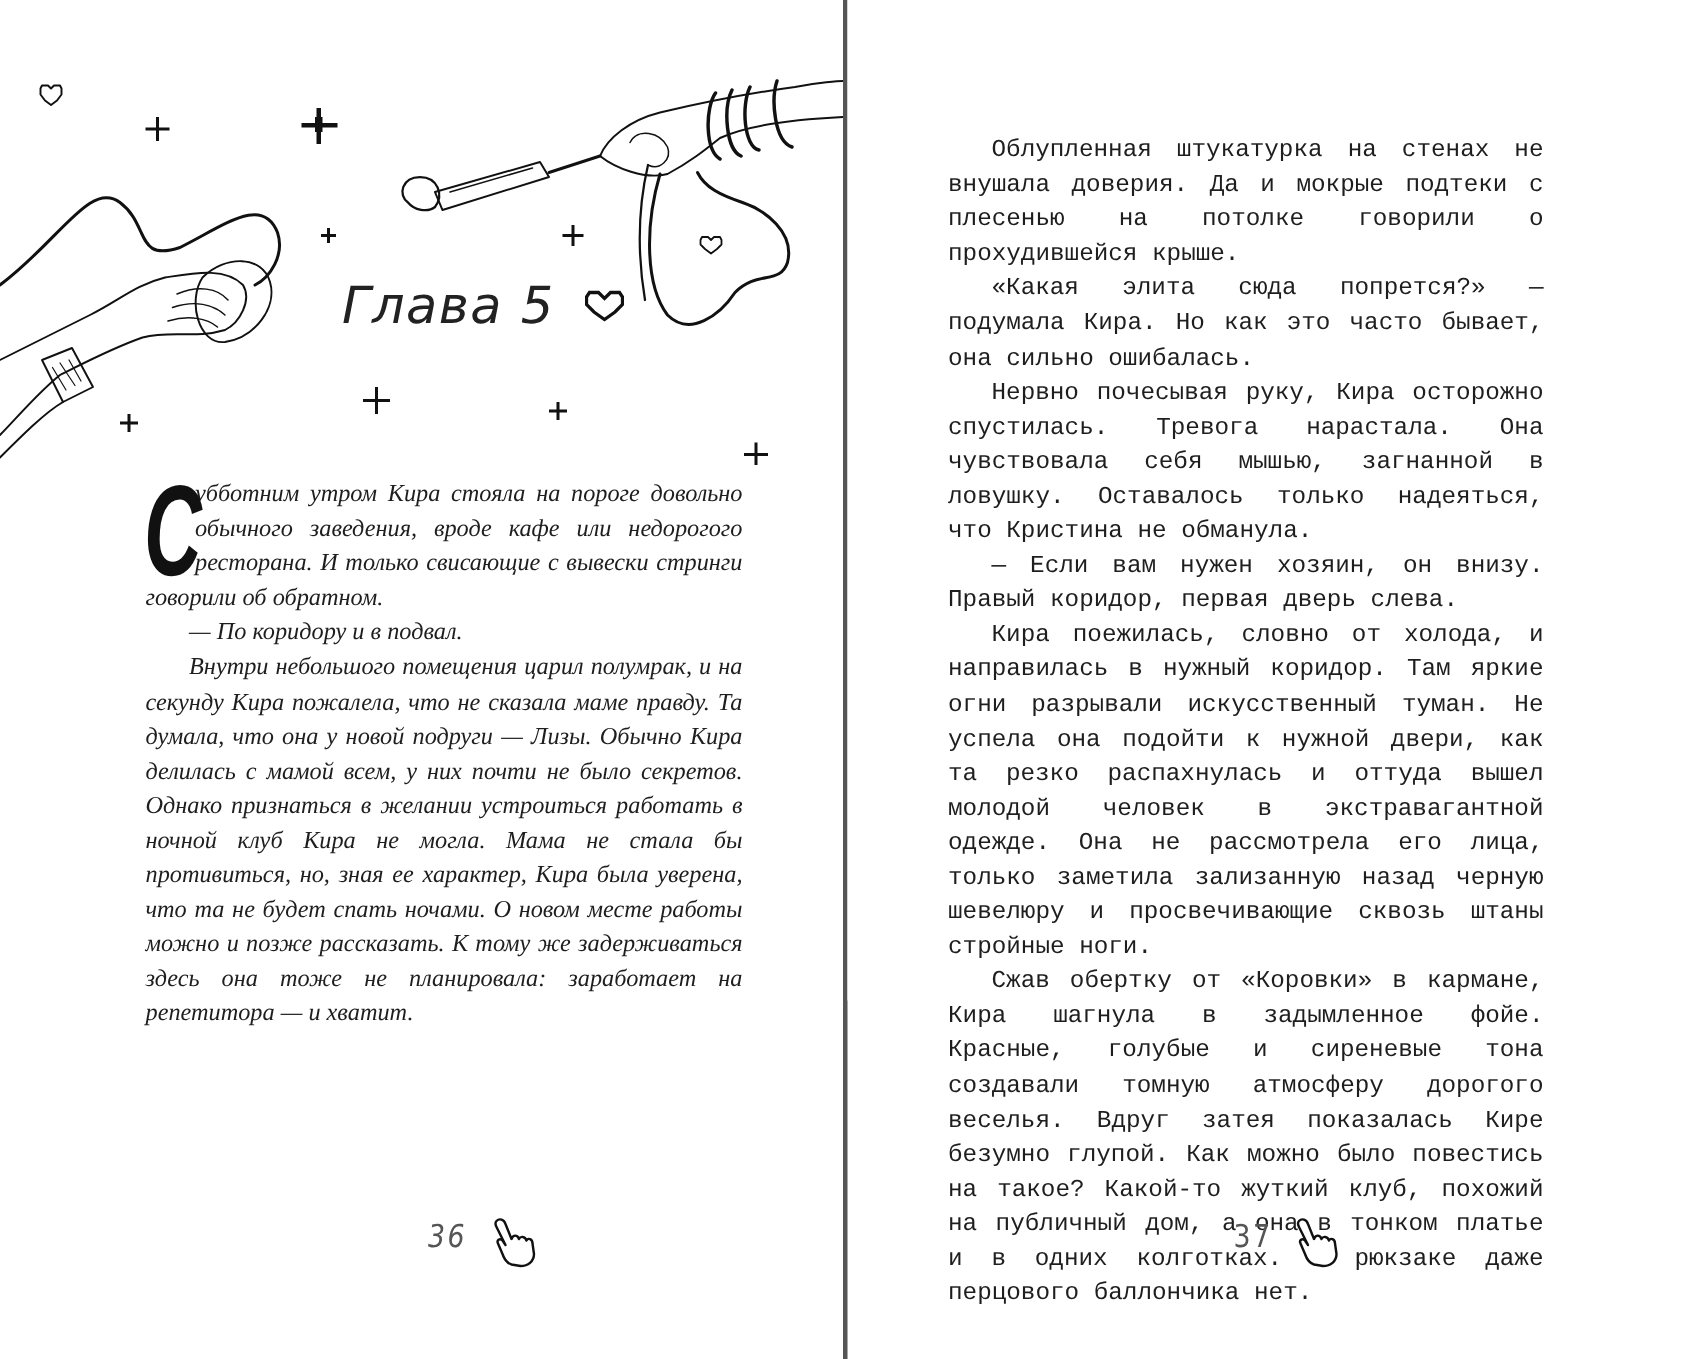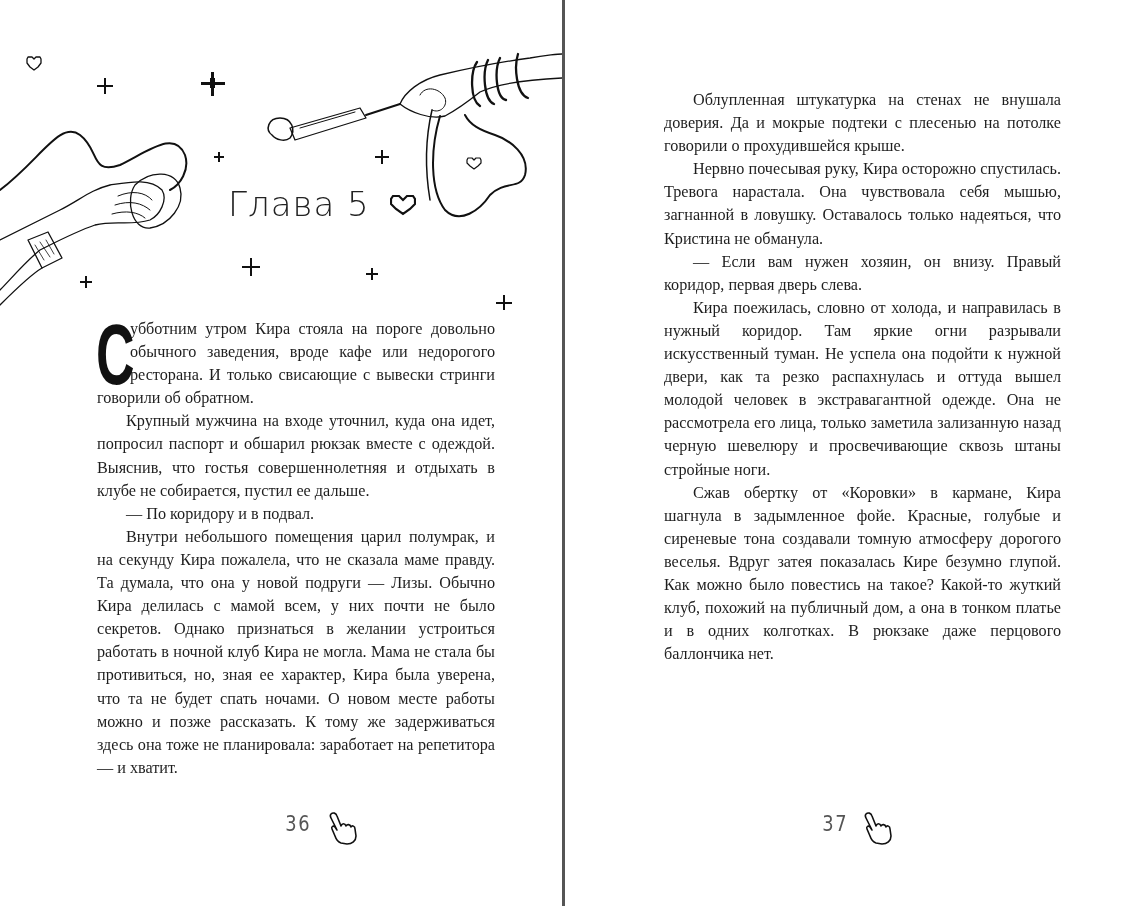--- a/index.html
+++ b/index.html
@@ -1,27 +1,27 @@
 <!DOCTYPE html>
 <html><head>
 <meta charset="utf-8">
 <style>
   html,body{margin:0;padding:0;background:#fff;}
   body{width:1126px;height:906px;position:relative;overflow:hidden;font-family:"Liberation Serif","DejaVu Serif",serif;color:#1a1a1a;}
-  .page{position:absolute;top:0;height:667px;background:#fff;}
+  .page{position:absolute;top:0;height:667px;background:#fff;font-style:italic;}
   .page.left{left:0;width:562px;}
   .page.right{left:565px;width:561px;}
   .divider{position:absolute;left:562px;top:0;width:3px;height:906px;background:#555;}
   .illus{position:absolute;left:0;top:0;width:562px;height:310px;}
   .chapter-title{position:absolute;left:228px;top:184px;font-family:"DejaVu Sans","Liberation Sans",sans-serif;font-weight:300;font-size:34px;letter-spacing:1px;color:#222;}
   .text{position:absolute;font-size:16.2px;line-height:23.1px;text-align:justify;color:#1e1e1e;}
   .text p{margin:0;text-indent:29px;}
   .text p.noindent{text-indent:0;}
   .left-text{left:97px;top:318px;width:398px;}
-  .right-text{left:664px;top:89px;width:397px;}
+  .right-text{left:632px;top:89px;width:397px;font-family:Liberation Mono, monospace;}
   .dropcap{float:left;font-family:"Liberation Sans","DejaVu Sans",sans-serif;font-weight:bold;font-size:86px;line-height:66px;height:66px;margin:3px 4px 0 -1px;transform:scaleX(0.62);transform-origin:left top;width:30px;color:#111;}
   .pagenum{position:absolute;top:812px;font-family:"DejaVu Sans","Liberation Sans",sans-serif;font-size:21px;color:#555;letter-spacing:2px;transform:scaleX(0.85);}
   .pn-left{left:283px;}
   .pn-right{left:820px;}
   .hand{position:absolute;top:810px;width:32px;height:36px;}
   .hand-left{left:327px;}
   .hand-right{left:862px;}
 </style>
 </head>
 <body>
@@ -83,36 +83,36 @@
 
   <div class="chapter-title">
     <span>Глава 5</span>
     <svg width="26" height="24" viewBox="0 0 26 24" style="vertical-align:middle;margin-left:8px;margin-top:-6px;" fill="none" stroke="#111" stroke-width="2.2">
       <path d="M3 4 h6 l4 4 l4 -4 h6 l2 3 v5 l-5 5 l-7 5 l-7 -5 l-5 -5 v-5 z"></path>
     </svg>
   </div>
 
   <div class="text left-text">
     <p class="noindent"><span class="dropcap">С</span><span>убботним утром Кира стояла на пороге довольно обычного заведения, вроде кафе или недорогого ресторана. И только свисающие с вывески стринги говорили об обратном.</span></p>
-    <p>Крупный мужчина на входе уточнил, куда она идет, попросил паспорт и обшарил рюкзак вместе с одеждой. Выяснив, что гостья совершеннолетняя и отдыхать в клубе не собирается, пустил ее дальше.</p>
     <p>— По коридору и в подвал.</p>
     <p>Внутри небольшого помещения царил полумрак, и на секунду Кира пожалела, что не сказала маме правду. Та думала, что она у новой подруги — Лизы. Обычно Кира делилась с мамой всем, у них почти не было секретов. Однако признаться в желании устроиться работать в ночной клуб Кира не могла. Мама не стала бы противиться, но, зная ее характер, Кира была уверена, что та не будет спать ночами. О новом месте работы можно и позже рассказать. К тому же задерживаться здесь она тоже не планировала: заработает на репетитора — и хватит.</p>
   </div>
 
   <div class="pagenum pn-left">36</div>
   <svg class="hand hand-left" viewBox="0 0 32 36" fill="#fff" stroke="#111" stroke-width="1.6" stroke-linejoin="round">
     <path d="M4 4 C6 2 9 3 10 6 L14 16 C15 13 18 13 19 16 C20 14 23 14 24 17 C25 15 28 16 28 19 L29 26 C29 31 25 34 20 34 L14 33 C11 32 9 29 8 26 L5 19 C4 17 6 15 8 17 L10 20 L4 8 C3 6 3 5 4 4 Z"></path>
   </svg>
 </div>
 
 <div class="divider"></div>
 
 <div class="page right"></div>
 <div class="text right-text">
   <p>Облупленная штукатурка на стенах не внушала доверия. Да и мокрые подтеки с плесенью на потолке говорили о прохудившейся крыше.</p>
+  <p>«Какая элита сюда попрется?» — подумала Кира. Но как это часто бывает, она сильно ошибалась.</p>
   <p>Нервно почесывая руку, Кира осторожно спустилась. Тревога нарастала. Она чувствовала себя мышью, загнанной в ловушку. Оставалось только надеяться, что Кристина не обманула.</p>
   <p>— Если вам нужен хозяин, он внизу. Правый коридор, первая дверь слева.</p>
   <p>Кира поежилась, словно от холода, и направилась в нужный коридор. Там яркие огни разрывали искусственный туман. Не успела она подойти к нужной двери, как та резко распахнулась и оттуда вышел молодой человек в экстравагантной одежде. Она не рассмотрела его лица, только заметила зализанную назад черную шевелюру и просвечивающие сквозь штаны стройные ноги.</p>
   <p>Сжав обертку от «Коровки» в кармане, Кира шагнула в задымленное фойе. Красные, голубые и сиреневые тона создавали томную атмосферу дорогого веселья. Вдруг затея показалась Кире безумно глупой. Как можно было повестись на такое? Какой-то жуткий клуб, похожий на публичный дом, а она в тонком платье и в одних колготках. В рюкзаке даже перцового баллончика нет.</p>
 </div>
 <div class="pagenum pn-right">37</div>
 <svg class="hand hand-right" viewBox="0 0 32 36" fill="#fff" stroke="#111" stroke-width="1.6" stroke-linejoin="round">
   <path d="M4 4 C6 2 9 3 10 6 L14 16 C15 13 18 13 19 16 C20 14 23 14 24 17 C25 15 28 16 28 19 L29 26 C29 31 25 34 20 34 L14 33 C11 32 9 29 8 26 L5 19 C4 17 6 15 8 17 L10 20 L4 8 C3 6 3 5 4 4 Z"></path>
 </svg>
 

